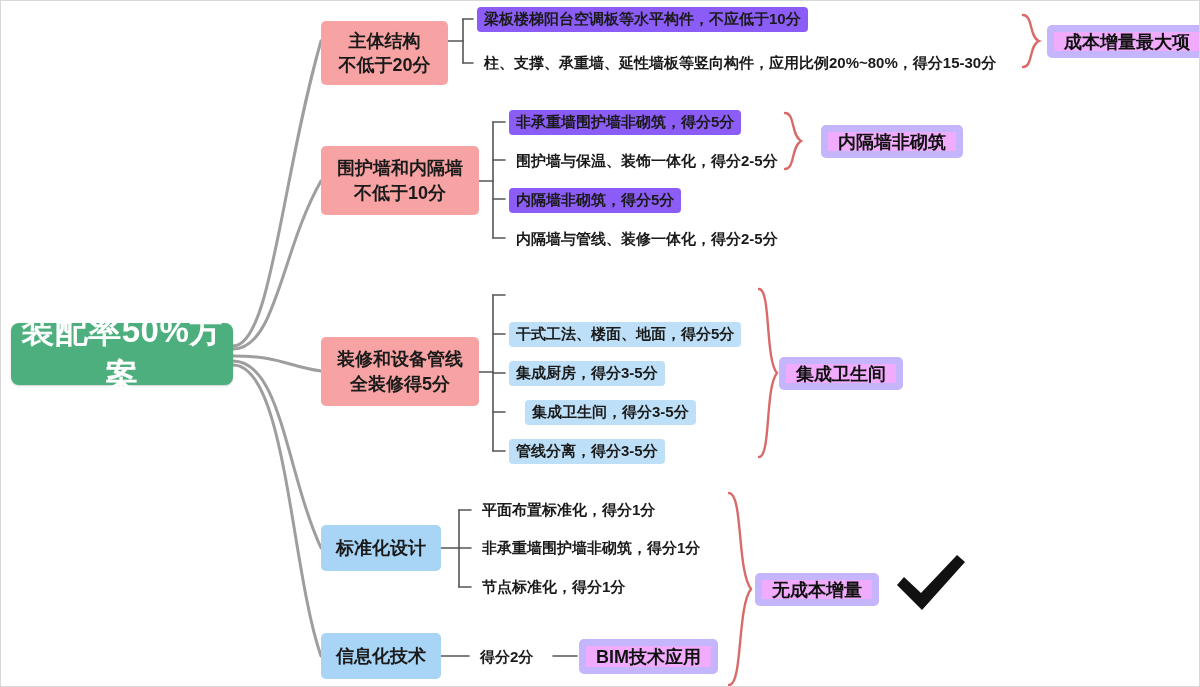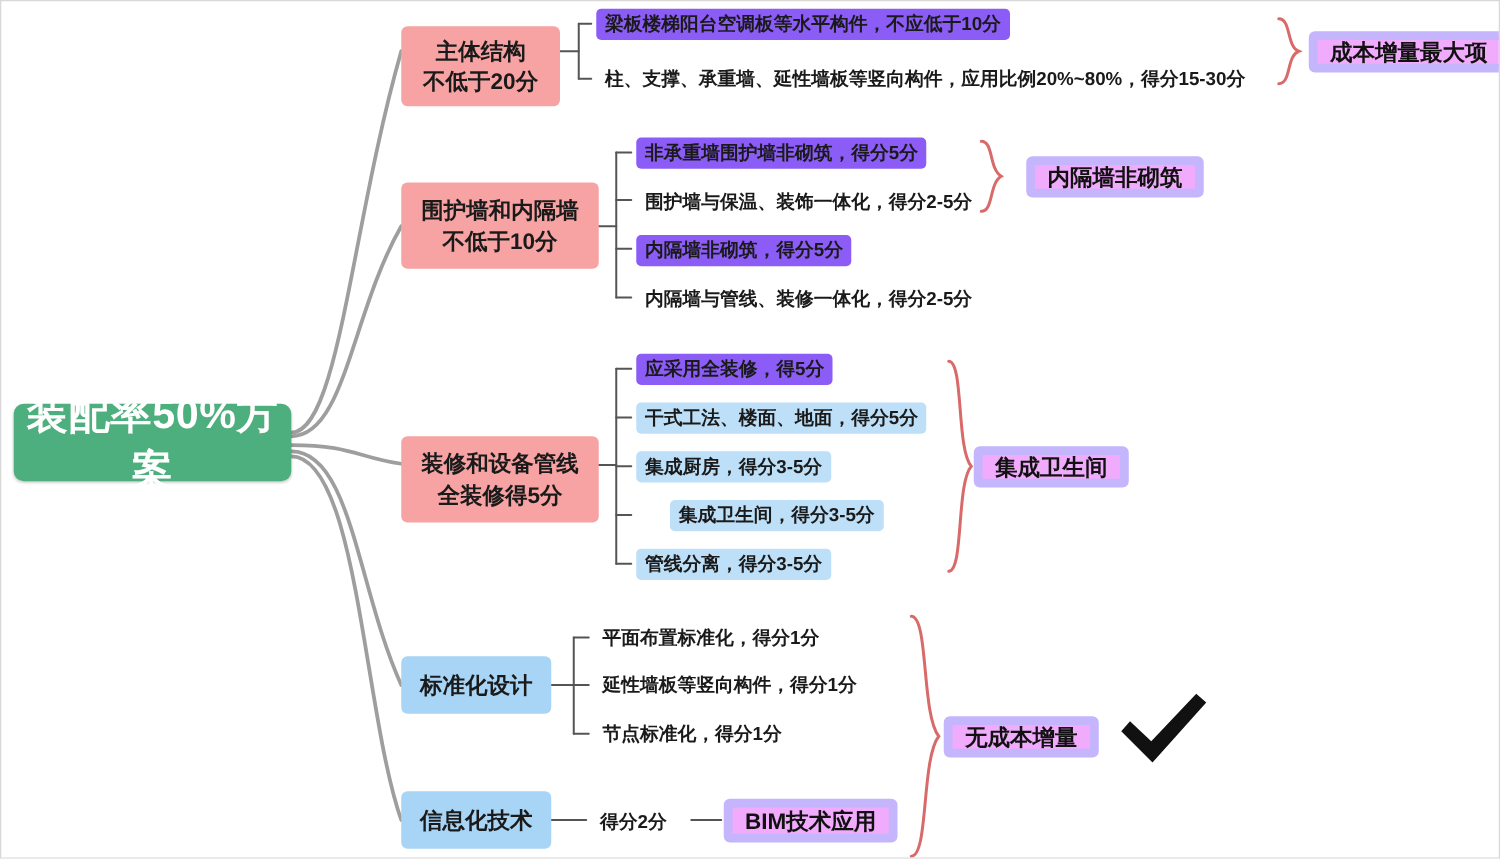--- a/index.html
+++ b/index.html
@@ -167,51 +167,48 @@
   <div class="leaf fill-pink" style="left:508px; top:187px;">
     <span>内隔墙非砌筑，得分5分</span>
   </div>
   <div class="leaf fill-none" style="left:508px; top:226px;">
     <span>内隔墙与管线、装修一体化，得分2-5分</span>
   </div>
   <div class="callout" style="left:820px; top:124px; height:33px;">
     <span>内隔墙非砌筑</span>
   </div>
 
-  <div class="node branch-pink" style="left:320px; top:348px; width:158px; height:69px;">
+  <div class="node branch-pink" style="left:320px; top:336px; width:158px; height:69px;">
     <span>装修和设备管线
 全装修得5分</span>
   </div>
-  <div class="leaf fill-pink" style="left:508px; top:282px;">
-    <span>应采用全装修，得5分</span>
-  </div>
   <div class="leaf fill-blue" style="left:508px; top:321px;">
     <span>干式工法、楼面、地面，得分5分</span>
   </div>
   <div class="leaf fill-blue" style="left:508px; top:360px;">
     <span>集成厨房，得分3-5分</span>
   </div>
-  <div class="leaf fill-blue" style="left:535px; top:399px;align-items:flex-end;">
+  <div class="leaf fill-blue" style="left:524px; top:399px;align-items:flex-end;">
     <span>集成卫生间，得分3-5分</span>
   </div>
   <div class="leaf fill-blue" style="left:508px; top:438px;">
     <span>管线分离，得分3-5分</span>
   </div>
   <div class="callout" style="left:778px; top:356px; height:33px;">
     <span>集成卫生间</span>
   </div>
 
   <div class="node branch-blue" style="left:320px; top:524px; width:120px; height:46px;">
     <span>标准化设计</span>
   </div>
   <div class="leaf fill-none" style="left:474px; top:497px;">
     <span>平面布置标准化，得分1分</span>
   </div>
   <div class="leaf fill-none" style="left:474px; top:535px;">
-    <span>延性墙板等竖向构件，得分1分</span>
+    <span>非承重墙围护墙非砌筑，得分1分</span>
   </div>
   <div class="leaf fill-none" style="left:474px; top:574px;">
     <span>节点标准化，得分1分</span>
   </div>
   <div class="callout" style="left:754px; top:572px; height:33px;">
     <span>无成本增量</span>
   </div>
 
   <div class="node branch-blue" style="left:320px; top:632px; width:120px; height:46px;">
     <span>信息化技术</span>

